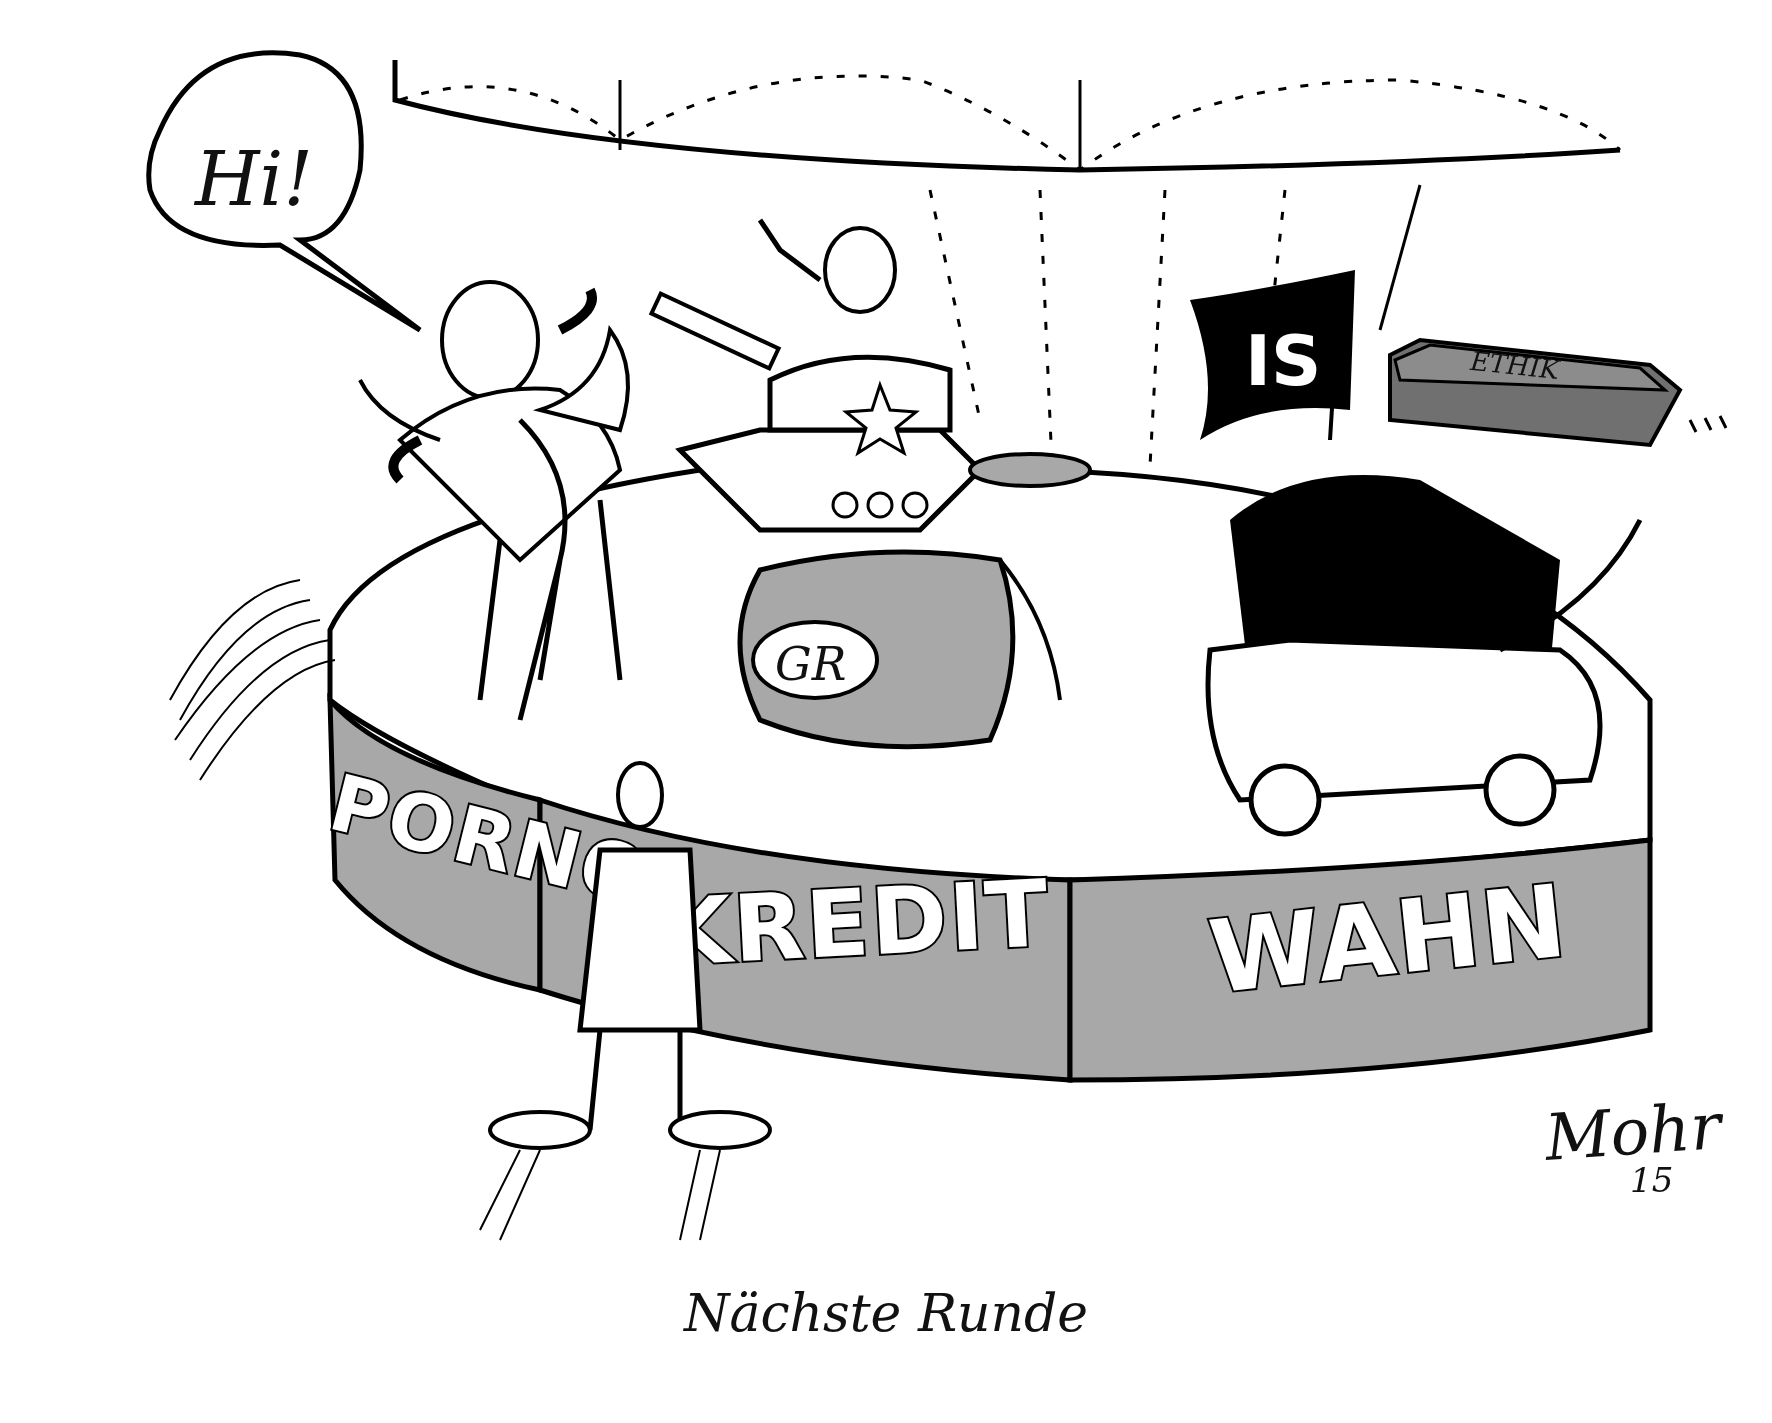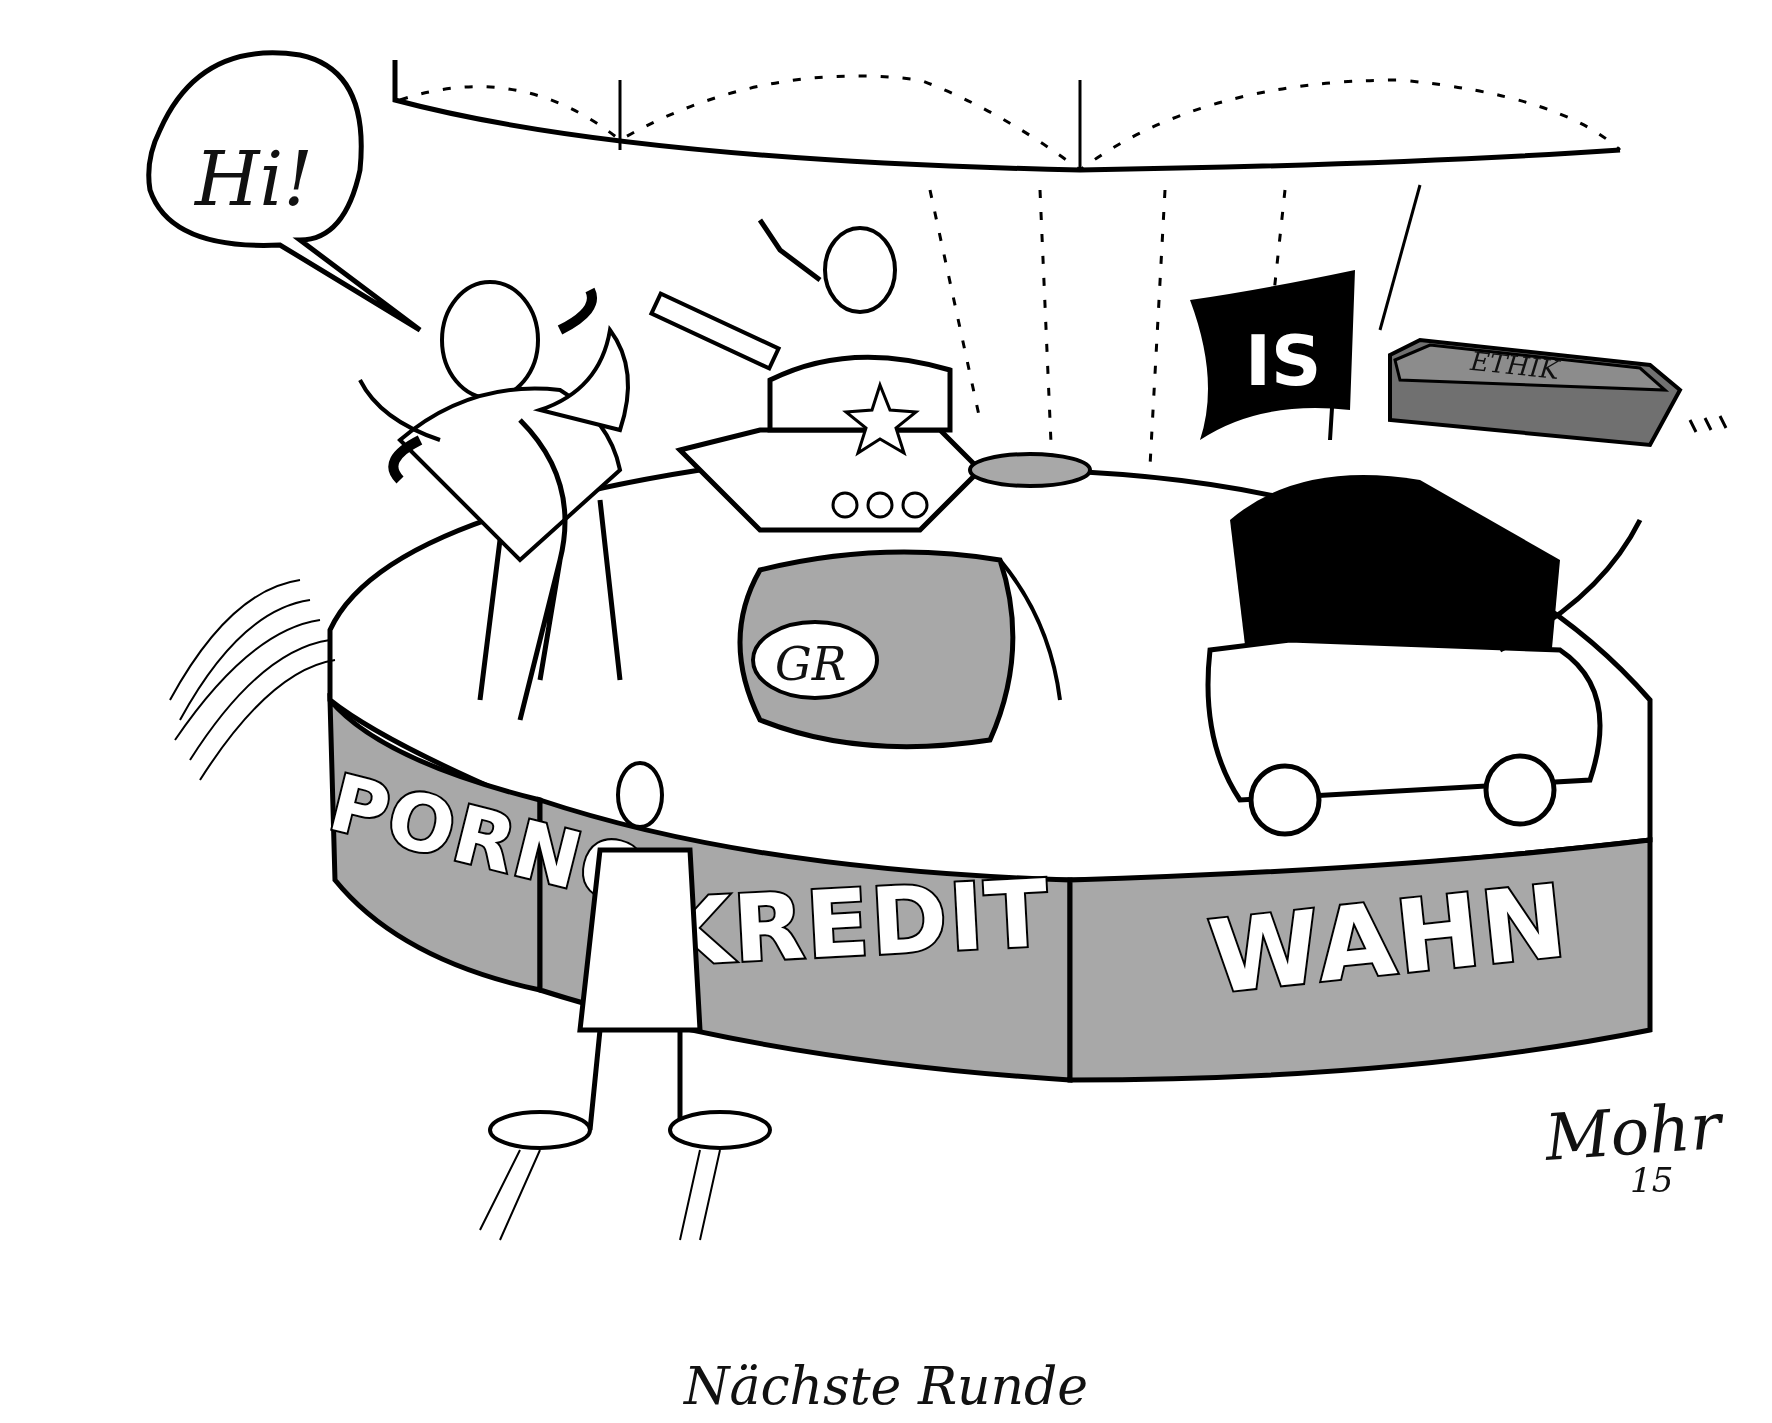--- a/index.html
+++ b/index.html
@@ -3,21 +3,21 @@
 <meta charset="utf-8">
 <style>
   html, body { margin:0; padding:0; background:#ffffff; }
   body { width:1772px; height:1423px; position:relative; overflow:hidden;
          font-family:"DejaVu Sans", sans-serif; }
   #stage { position:absolute; left:0; top:0; width:1772px; height:1423px; }
   .hand { font-family:"DejaVu Serif", serif; font-style:italic; fill:#111; }
   .block { font-family:"DejaVu Sans", sans-serif; font-weight:bold; fill:#fff;
            stroke:#000; stroke-width:4; paint-order:stroke; letter-spacing:2px; }
   .lbl { font-family:"DejaVu Sans", sans-serif; font-weight:bold; }
-  .caption { position:absolute; left:0; width:1772px; top:1356px; text-align:center;
+  .caption { position:absolute; left:0; width:1772px; top:1283px; text-align:center;
              font-family:"DejaVu Serif", serif; font-style:italic; font-size:52px; color:#111; }
   .signature { position:absolute; left:1545px; top:1095px; font-family:"DejaVu Serif", serif;
                font-style:italic; font-size:64px; color:#111; transform:rotate(-4deg); }
   .sig-year { position:absolute; left:1630px; top:1160px; font-family:"DejaVu Serif", serif;
               font-style:italic; font-size:34px; color:#111; }
 </style>
 </head>
 <body>
 
 <div id="stage">

